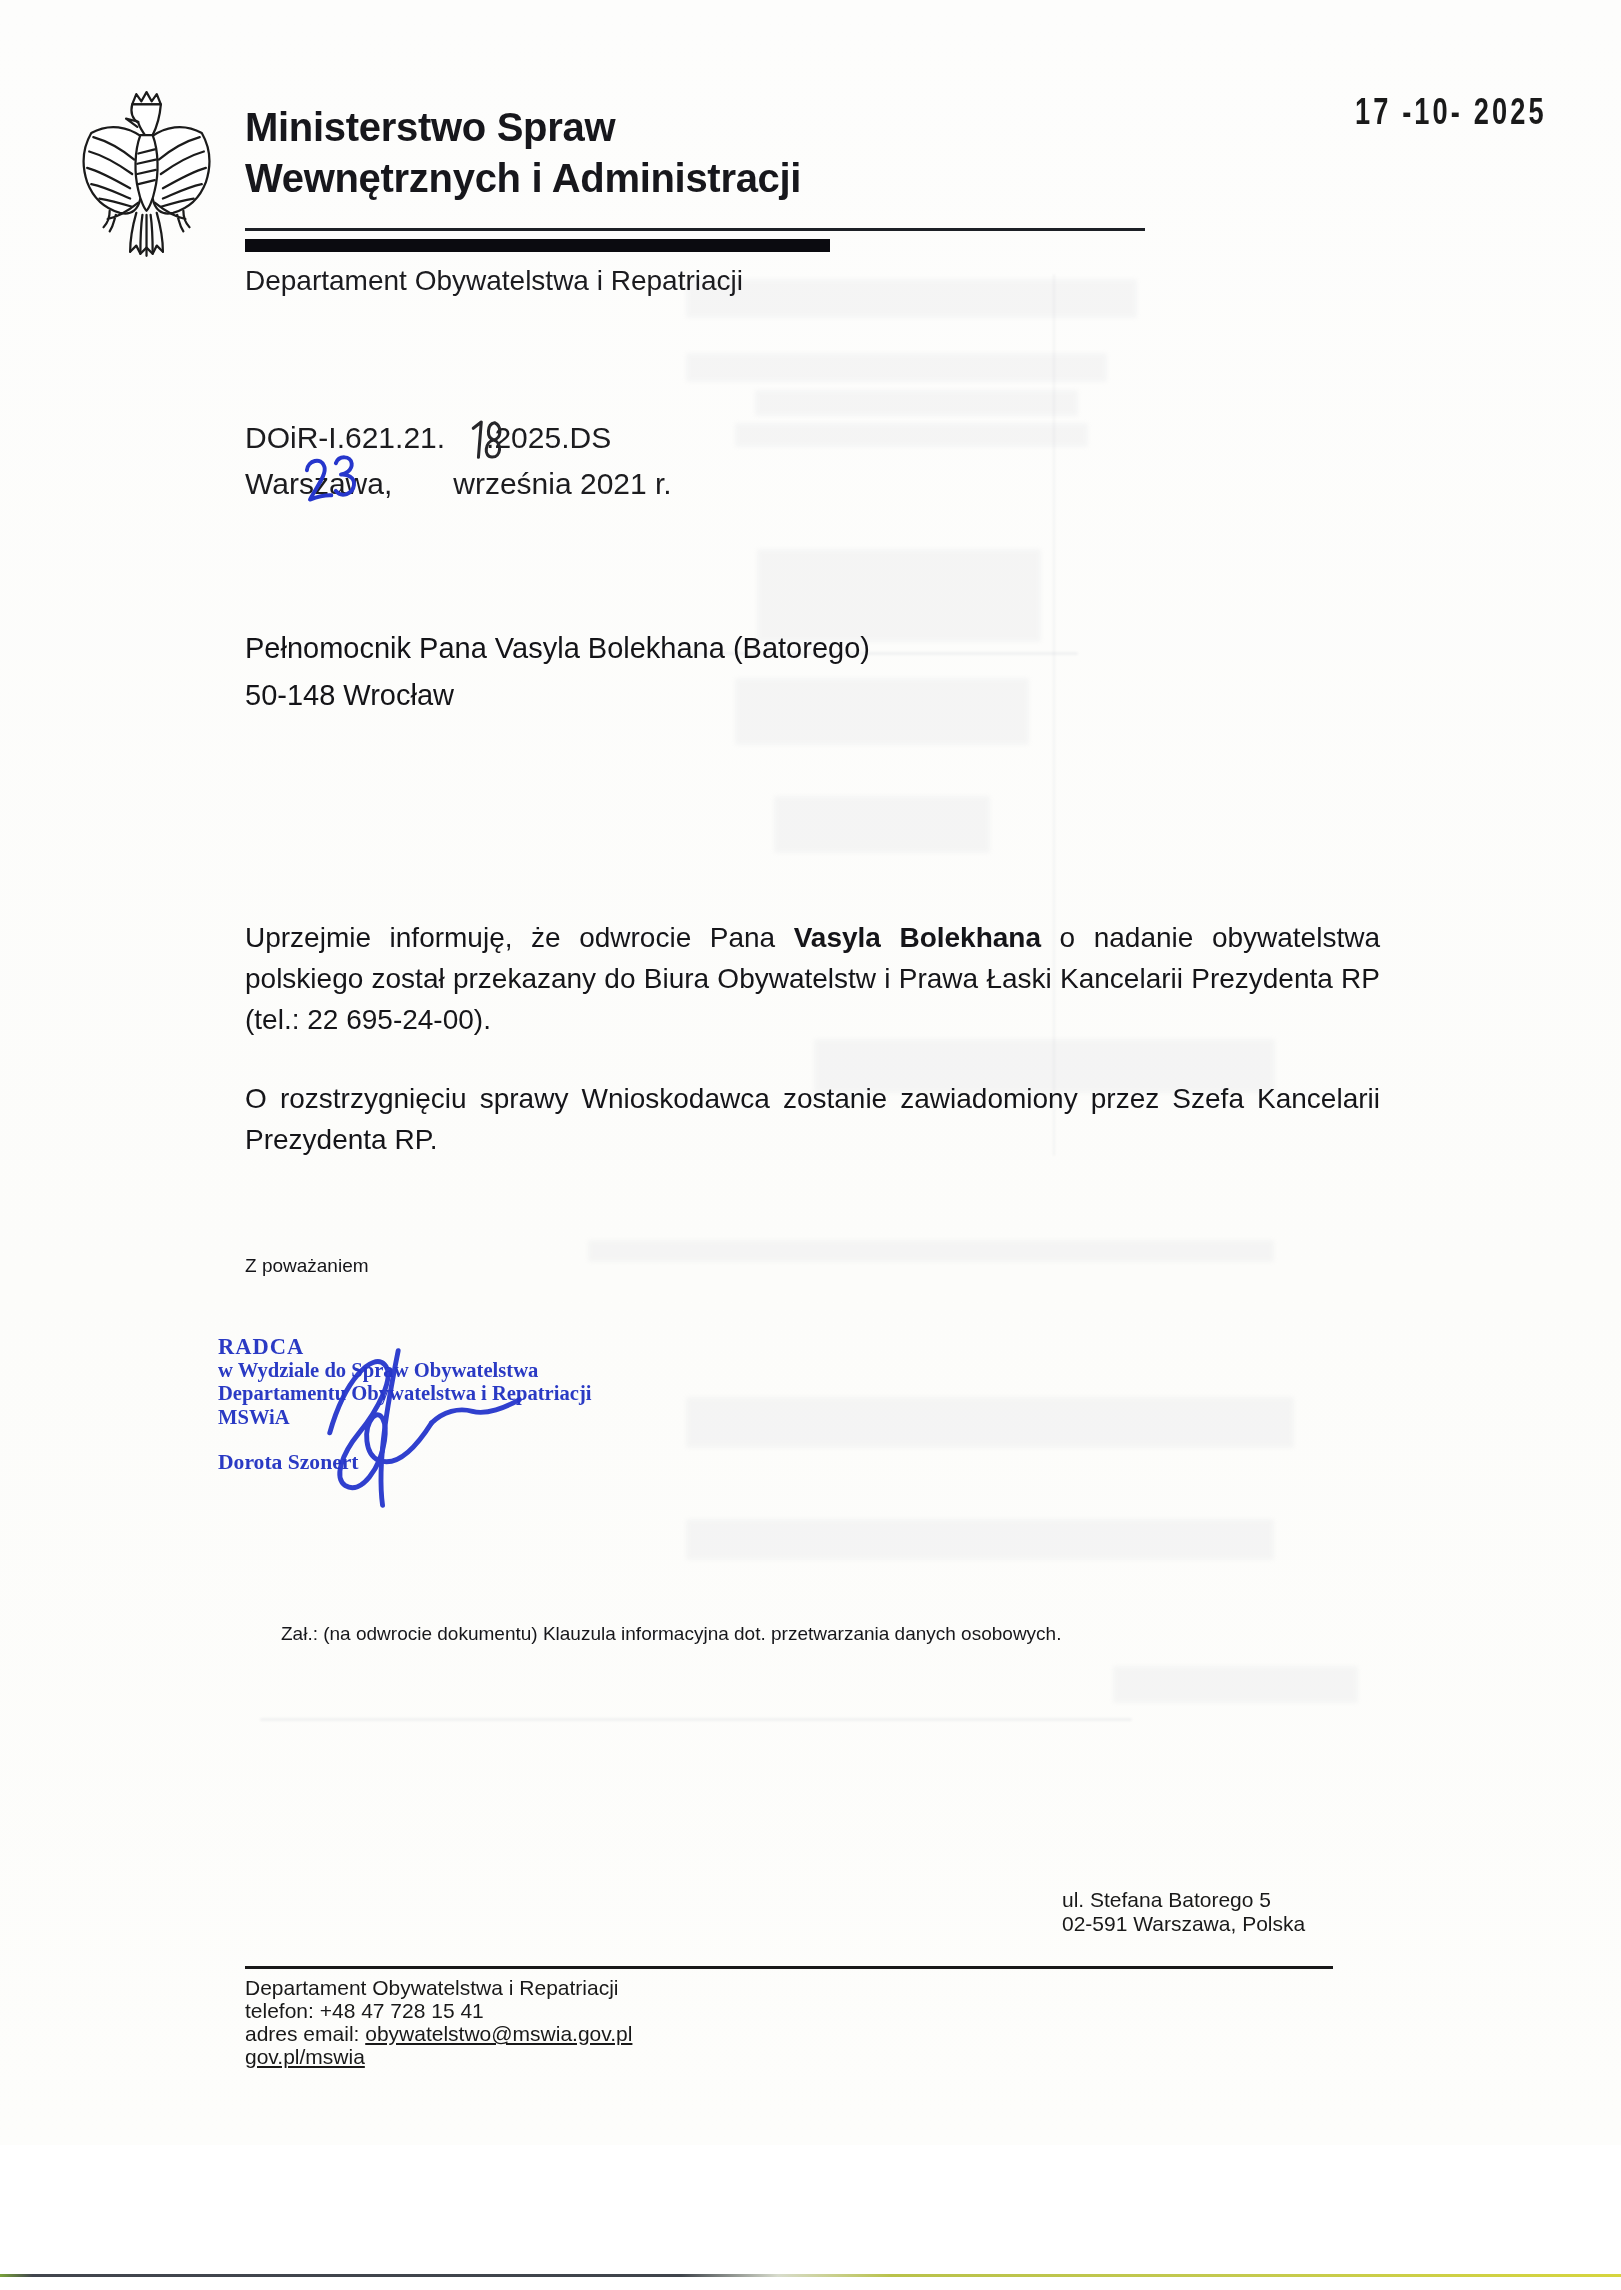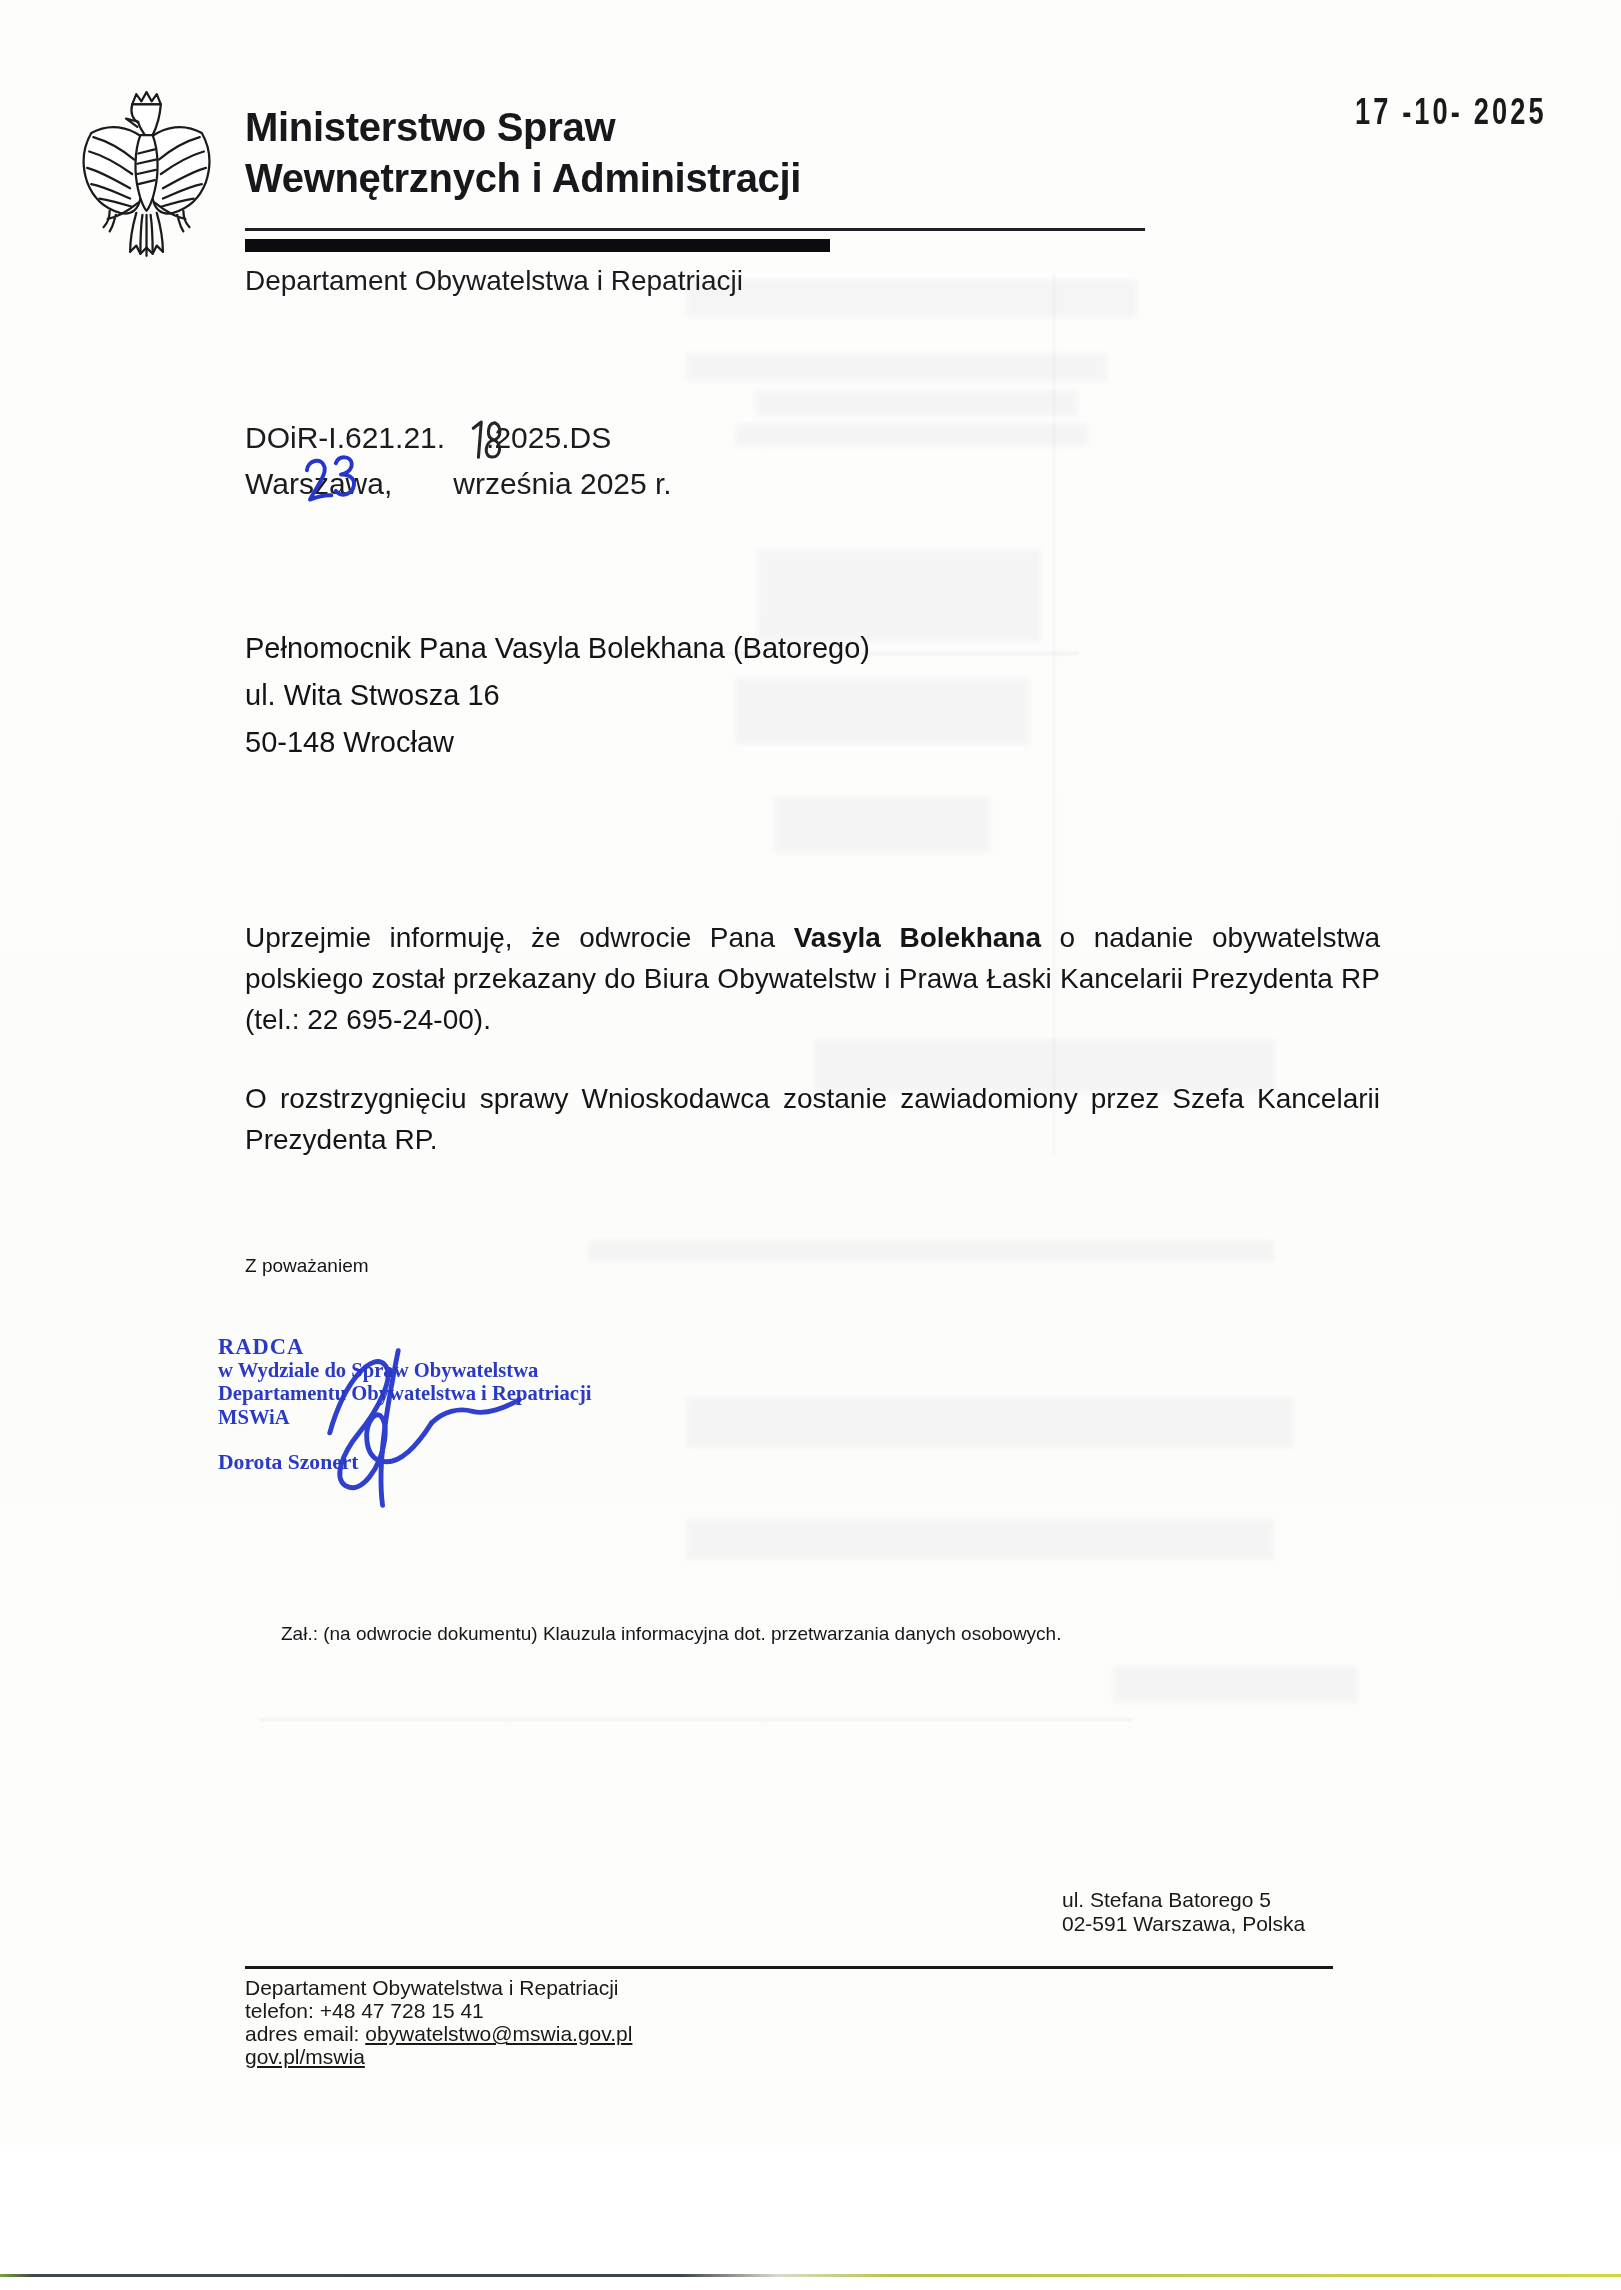--- a/index.html
+++ b/index.html
@@ -122,31 +122,30 @@
   <div class="date-stamp">17 -10- 2025</div>
 
   <div class="ref-line"><span>DOiR-I.621.21.</span><span class="ref-gap"></span><span>.2025.DS</span></div>
   <svg class="hand-num" viewBox="0 0 45 44">
     <g stroke="#26262a" fill="none" stroke-width="3.2" stroke-linecap="round" stroke-linejoin="round">
       <path d="M8 10 L16 3 L15 40"></path>
       <path d="M30 3 C22 5 22 19 30 21 C39 23 39 39 29 39 C20 39 21 23 30 21 C38 19 38 6 30 3 Z"></path>
     </g>
   </svg>
 
-  <div class="date-line"><span>Warszawa,</span><span class="date-gap"></span><span>września 2025 r.</span></div>
+  <div class="date-line"><span>Warszawa,</span><span class="date-gap"></span><span>września 2021 r.</span></div>
   <svg class="hand-day" viewBox="0 0 60 50">
     <g stroke="#2636cc" fill="none" stroke-width="4" stroke-linecap="round" stroke-linejoin="round">
       <path d="M6 14 C8 4 22 2 24 12 C26 20 14 32 6 44 C14 42 22 41 28 42"></path>
       <path d="M36 10 C40 2 52 4 52 12 C52 19 44 22 40 22 C46 22 54 26 52 34 C50 43 38 46 33 38"></path>
     </g>
   </svg>
 
   <div class="recipient">
     <div>Pełnomocnik Pana Vasyla Bolekhana (Batorego)</div>
-    <div>ul. Wita Stwosza 16</div>
     <div>50-148 Wrocław</div>
   </div>
 
   <div class="para para-1"><span>Uprzejmie informuję, że odwrocie Pana </span><b>Vasyla Bolekhana</b><span> o nadanie obywatelstwa polskiego został przekazany do Biura Obywatelstw i Prawa Łaski Kancelarii Prezydenta RP (tel.:  22 695-24-00).</span></div>
   <div class="para para-2">O rozstrzygnięciu sprawy Wnioskodawca zostanie zawiadomiony przez Szefa Kancelarii Prezydenta RP.</div>
   <div class="closing">Z poważaniem</div>
 
   <div class="stamp">
     <div class="s1">RADCA</div>
     <div class="s2">w Wydziale do Spraw Obywatelstwa</div>

